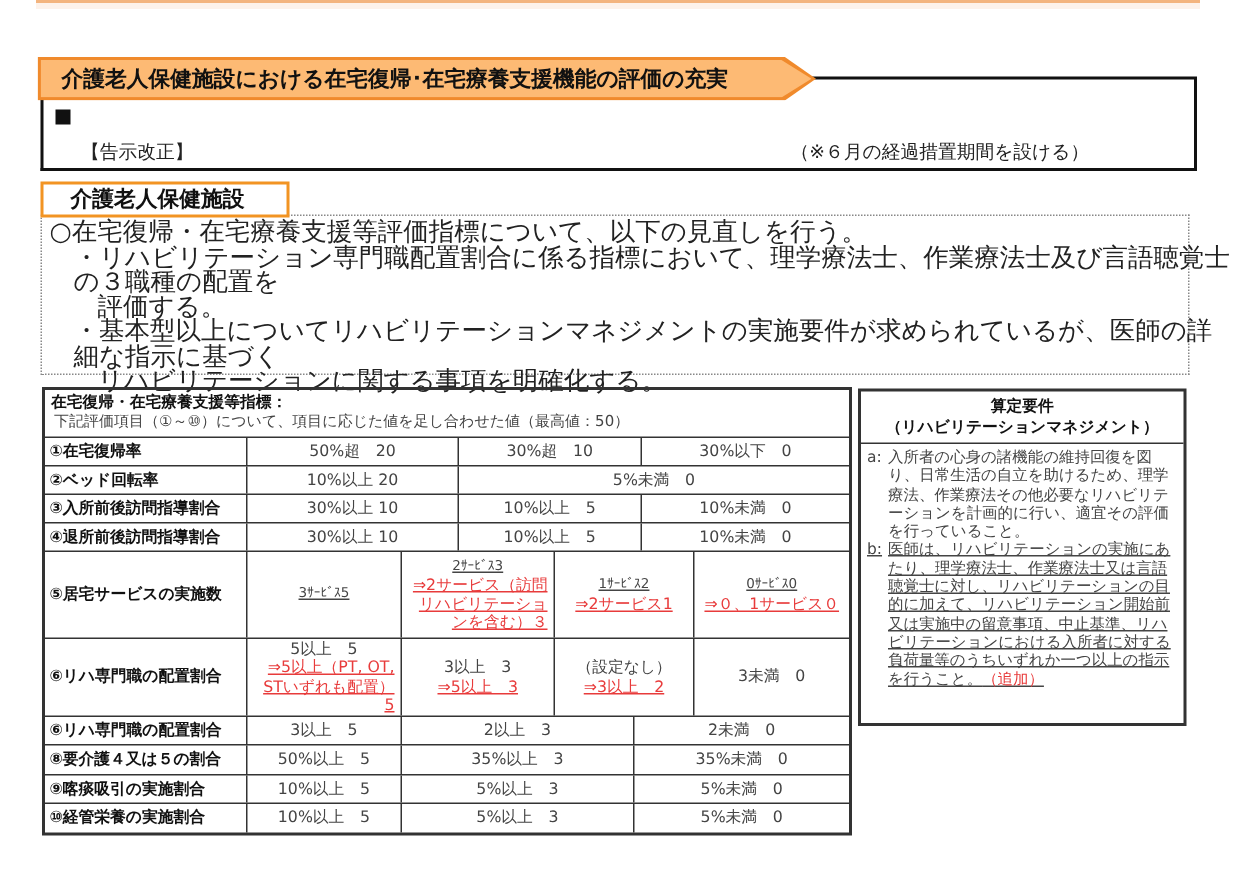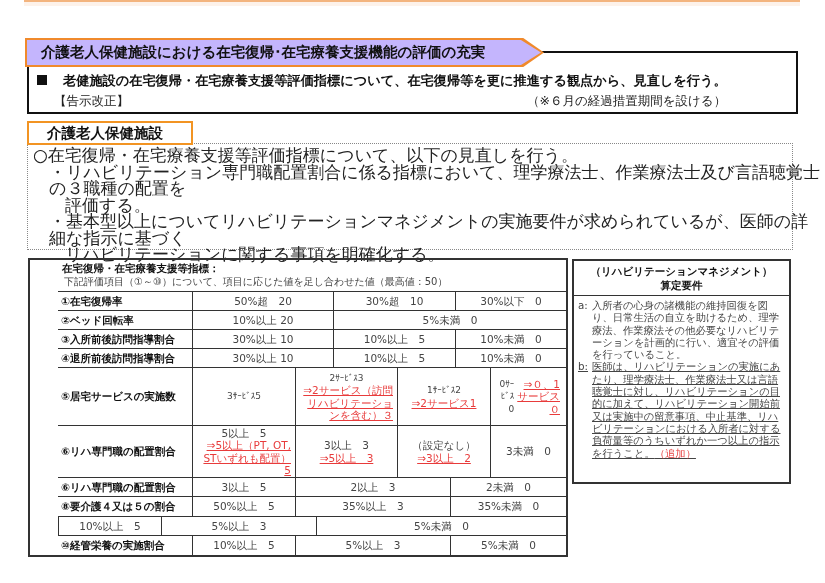--- a/index.html
+++ b/index.html
@@ -9,21 +9,21 @@
   }
   .top-rule { position: absolute; left: 24px; top: 0; width: 776px; height: 2px; background: #f3b47e; }
   .top-rule2 { position: absolute; left: 24px; top: 2px; width: 776px; height: 4px; background: #fdf2ea; }
   .title-tab-border {
     position: absolute; left: 25px; top: 38px; height: 29px; width: 519px;
     background: #f08a2c;
     clip-path: polygon(0 0, 96% 0, 100% 50%, 96% 100%, 0 100%);
   }
   .title-tab-fill {
     position: absolute; left: 27px; top: 40px; height: 25px; width: 514px;
-    background: #c4b5fd;
+    background: #fdba74;
     clip-path: polygon(0 0, 96.1% 0, 100% 50%, 96.1% 100%, 0 100%);
     display: flex; align-items: center; padding-left: 14px;
     font-size: 14.5px; font-weight: bold; color: #111;
   }
   .title-line { position: absolute; left: 540px; top: 51px; width: 258px; height: 2px; background: #111; }
   .summary-box {
     position: absolute; left: 27px; top: 52px; width: 771px; height: 62px;
     border-left: 2px solid #111; border-right: 2px solid #111; border-bottom: 2px solid #111;
   }
   .summary-main {
@@ -41,31 +41,31 @@
   }
   .dotted-box {
     position: absolute; left: 27px; top: 143px; width: 766px; height: 107px;
     border: 1.5px dotted #888;
   }
   .bullets { position: absolute; left: 33px; top: 147px; font-size: 17px; line-height: 16.5px; color: #222; }
   .bullets .indent { padding-left: 16px; }
   .bullets .indent2 { padding-left: 32px; }
 
   
-  .tbl { position: absolute; left: 28px; top: 258px; width: 540px; border: 2px solid #333; padding-left: 28px; }
+  .tbl { position: absolute; left: 28px; top: 258px; width: 540px; border: 2px solid #333; }
   .tbl-head { height: 32px; border-bottom: 1.5px solid #333; padding: 2px 4px; }
   .tbl-head .h1 { font-size: 10.5px; font-weight: bold; color: #111; line-height: 13px; }
   .tbl-head .h2 { font-size: 10px; color: #444; line-height: 13px; padding-left: 2px; }
   .row { display: flex; border-bottom: 1.5px solid #333; font-size: 10.5px; }
   .row:last-child { border-bottom: none; }
   .cell { display: flex; align-items: center; justify-content: center; text-align: right; border-left: 1.5px solid #333; color: #444; line-height: 12.5px; }
   .cell.label { justify-content: flex-start; border-left: none; font-weight: bold; color: #111; padding-left: 3px; }
   .red { color: #e83b3b; text-decoration: underline; display: block; }
   .gray { color: #444; display: block; }
-  .small { font-size: 9px; }
+  .small { font-size: 9px; text-decoration: underline; }
 
   
   .req { position: absolute; left: 572px; top: 259px; width: 219px; height: 225px; border: 2px solid #333; }
   .req-head { height: 35px; border-bottom: 1.5px solid #333; text-align: center; font-size: 10.5px; font-weight: bold; line-height: 14px; padding-top: 3px; color: #111; }
   .req-body { padding: 3px 4px; font-size: 10.3px; line-height: 12.3px; color: #444; }
   .req-item { display: flex; }
   .req-item .k { width: 14px; flex-shrink: 0; }
   .req-item .t { flex: 1; }
   .req-item.b .t, .req-item.b .k { text-decoration: underline; }
   .added { color: #e83b3b; text-decoration: none; }
@@ -75,21 +75,21 @@
 
 <div class="top-rule"></div>
 <div class="top-rule2"></div>
 
 <div class="summary-box"></div>
 <div class="title-line"></div>
 <div class="title-tab-border"></div>
 <div class="title-tab-fill">介護老人保健施設における在宅復帰･在宅療養支援機能の評価の充実</div>
 
 <div class="summary-main">
-  <span class="sq"></span><span>老健施設の在宅復帰・在宅療養支援等評価指標について、在宅復帰等を更に推進する観点から、見直しを行う。</span>
+  <span class="sq"></span>
 </div>
 <div class="summary-tag">【告示改正】</div>
 <div class="summary-note">（※６月の経過措置期間を設ける）</div>
 
 <div class="dotted-box"></div>
 <div class="section-tab">介護老人保健施設</div>
 <div class="bullets">
   <div>○在宅復帰・在宅療養支援等評価指標について、以下の見直しを行う。</div>
   <div class="indent">・リハビリテーション専門職配置割合に係る指標において、理学療法士、作業療法士及び言語聴覚士の３職種の配置を</div>
   <div class="indent2">評価する。</div>
@@ -133,21 +133,21 @@
       <span class="gray small">3ｻｰﾋﾞｽ5</span>
     </div>
     <div class="cell" style="width:102px;flex-direction:column;padding:0 4px">
       <span class="gray small">2ｻｰﾋﾞｽ3</span>
       <span class="red">⇒2サービス（訪問リハビリテーションを含む）３</span>
     </div>
     <div class="cell" style="width:93px;flex-direction:column;padding:0 4px">
       <span class="gray small">1ｻｰﾋﾞｽ2</span>
       <span class="red">⇒2サービス1</span>
     </div>
-    <div class="cell" style="flex:1;flex-direction:row;padding:0 6px">
+    <div class="cell" style="flex:1;flex-direction:column;padding:0 6px">
       <span class="gray small">0ｻｰﾋﾞｽ0</span>
       <span class="red">⇒０、1サービス０</span>
     </div>
   </div>
 
   <div class="row" style="height:52px">
     <div class="cell label" style="width:134px">⑥リハ専門職の配置割合</div>
     <div class="cell" style="width:103px;flex-direction:column;padding:0 4px">
       <span class="gray">5以上　5</span>
       <span class="red">⇒5以上（PT, OT, STいずれも配置）5</span>
@@ -169,36 +169,37 @@
     <div class="cell" style="width:155px">2以上　3</div>
     <div class="cell" style="flex:1">2未満　0</div>
   </div>
   <div class="row" style="height:20px">
     <div class="cell label" style="width:134px">⑧要介護４又は５の割合</div>
     <div class="cell" style="width:103px">50%以上　5</div>
     <div class="cell" style="width:155px">35%以上　3</div>
     <div class="cell" style="flex:1">35%未満　0</div>
   </div>
   <div class="row" style="height:19px">
+    <div class="cell label" style="width:134px">⑨喀痰吸引の実施割合</div>
     <div class="cell" style="width:103px">10%以上　5</div>
     <div class="cell" style="width:155px">5%以上　3</div>
     <div class="cell" style="flex:1">5%未満　0</div>
   </div>
   <div class="row" style="height:19px">
     <div class="cell label" style="width:134px">⑩経管栄養の実施割合</div>
     <div class="cell" style="width:103px">10%以上　5</div>
     <div class="cell" style="width:155px">5%以上　3</div>
     <div class="cell" style="flex:1">5%未満　0</div>
   </div>
 </div>
 
 <div class="req">
   <div class="req-head">
+    <div>算定要件</div>
     <div>（リハビリテーションマネジメント）</div>
-    <div>算定要件</div>
   </div>
   <div class="req-body">
     <div class="req-item">
       <span class="k">a:</span>
       <span class="t">入所者の心身の諸機能の維持回復を図り、日常生活の自立を助けるため、理学療法、作業療法その他必要なリハビリテーションを計画的に行い、適宜その評価を行っていること。</span>
     </div>
     <div class="req-item b">
       <span class="k">b:</span>
       <span class="t"><span>医師は、リハビリテーションの実施にあたり、理学療法士、作業療法士又は言語聴覚士に対し、リハビリテーションの目的に加えて、リハビリテーション開始前又は実施中の留意事項、中止基準、リハビリテーションにおける入所者に対する負荷量等のうちいずれか一つ以上の指示を行うこと。</span><span class="added">（追加）</span></span>
     </div>

